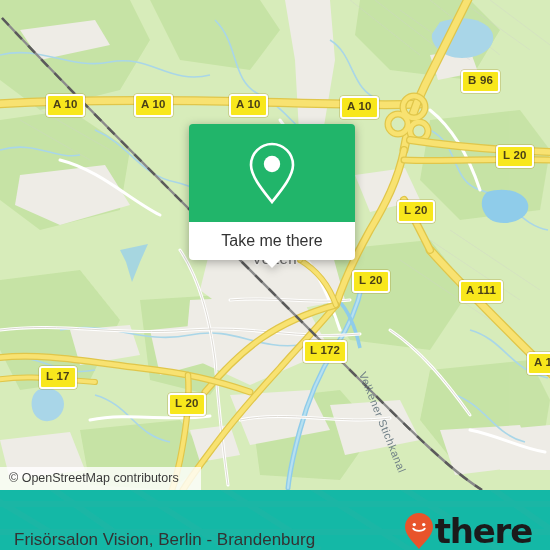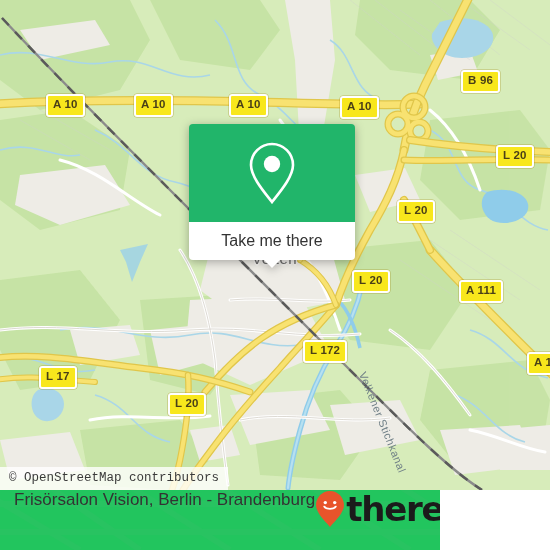--- a/index.html
+++ b/index.html
@@ -63,22 +63,22 @@
   }
 
   
   #attribution {
     position: absolute;
     left: 0;
     bottom: 0;
     background: rgba(255,255,255,0.80);
     color: #3a3a3a;
     font-size: 12.5px;
-    padding: 4px 9px 5px 9px;
-    font-family: Liberation Mono, monospace;
+    padding: 4px 22px 5px 9px;
+    font-family: Liberation Sans, sans-serif;
     white-space: nowrap;
   }
 
   
   #callout {
     position: absolute;
     left: 189px;
     top: 124px;
     width: 166px;
     border-radius: 4px;
@@ -117,25 +117,25 @@
     border-left: 9px solid transparent;
     border-right: 9px solid transparent;
     border-top: 9px solid #ffffff;
   }
 
   
   #footer {
     position: absolute;
     left: 0;
     top: 490px;
-    width: 440px;
+    width: 550px;
     height: 60px;
-    background: #22c55e;
+    background: #14b8a6;
     display: flex;
-    align-items: flex-start;
+    align-items: flex-end;
     justify-content: space-between;
     padding: 0 18px 0 14px;
     box-sizing: border-box;
     overflow: hidden;
   }
   #footer-watermark {
     position: absolute;
     left: 0; top: 0;
     width: 550px; height: 60px;
     opacity: 0.10;

